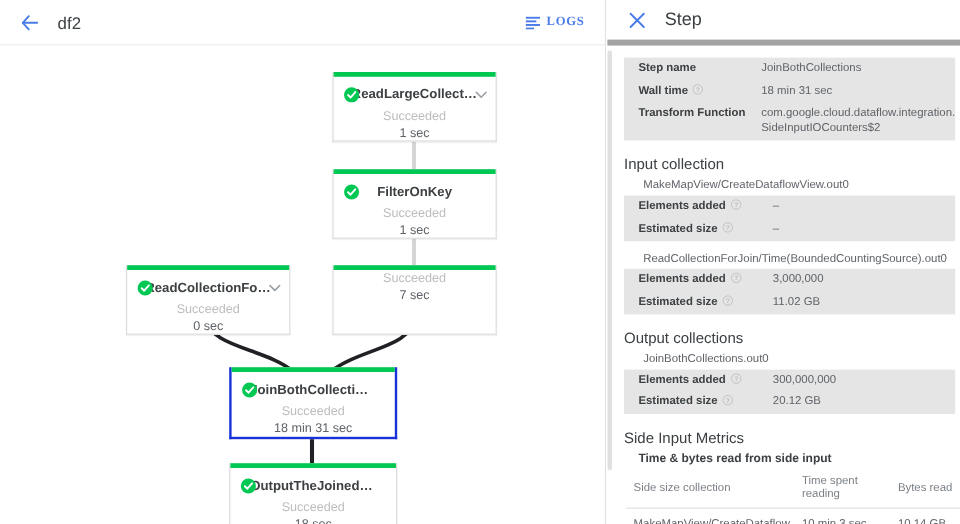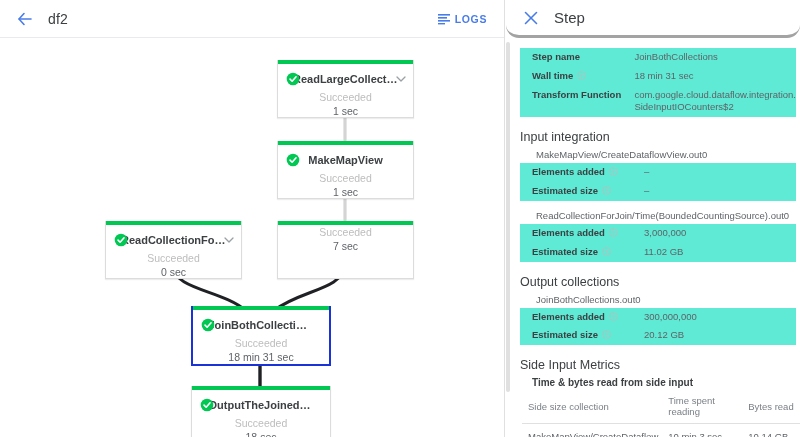--- a/index.html
+++ b/index.html
@@ -32,21 +32,21 @@
     cursor: pointer;
   }
   #back-button svg { display: block; }
   #job-title {
     margin-left: 8px;
     font-size: 14px; color: #3c4043; letter-spacing: .1px;
   }
   #logs-button {
     margin-left: auto; margin-right: 18px;
     display: flex; align-items: center; gap: 5px;
-    color: #4a7ce8; cursor: pointer;
+    color: #4a7ce8; cursor: pointer; font-family: Liberation Serif, serif;
   }
   #logs-button .logs-label {
     font-size: 10.5px; font-weight: bold; letter-spacing: .6px;
   }
 
   
   #graph-canvas {
     position: absolute; left: 0; top: 38px;
     width: 505px; height: 399px;
     background: #ffffff;
@@ -97,22 +97,22 @@
 
   
   #right-pane {
     position: absolute; left: 506px; top: 0;
     width: 294px; height: 437px;
     background: #ffffff;
     overflow: hidden;
   }
   #panel-header {
     height: 38px;
-    border-bottom: 3px solid #a3a3a3;
-    display: flex; align-items: center; border-radius: 13px;
+    border-bottom: 5px solid #a3a3a3;
+    display: flex; align-items: center;
   }
   #close-button {
     width: 26px; height: 26px; margin-left: 12px;
     display: flex; align-items: center; justify-content: center;
     cursor: pointer;
   }
   #panel-title {
     margin-left: 10px; font-size: 15px; color: #3c4043;
   }
   #panel-body {
@@ -122,21 +122,21 @@
     overflow: hidden;
   }
   #panel-scrollbar {
     position: absolute; left: 0px; top: 4px;
     width: 4px; height: 350px;
     background: #e0e0e0; border-radius: 2px;
   }
 
   table.kv { width: 276px; border-collapse: collapse; }
   table.kv td { padding: 3px 0 3px 12px; vertical-align: top; }
-  table.kv.shaded { background: #5eead4; }
+  table.kv.shaded { background: #e5e5e5; }
   td.k {
     width: 112px;
     font-size: 9.5px; font-weight: bold; color: #3c4043;
     white-space: nowrap;
   }
   td.v { font-size: 9.5px; color: #5f6368; line-height: 1.35; }
   .help-icon {
     display: inline-block; width: 9px; height: 9px;
     margin-left: 4px; vertical-align: -1px;
   }
@@ -229,21 +229,21 @@
         <div class="node-time">1 sec</div>
       </div>
 
       <div class="node" style="left:277px; top:103px; width:137px; height:58px;">
         <div class="status-bar"></div>
         <div class="node-head">
           <svg class="check-icon" viewBox="0 0 16 16">
             <circle cx="8" cy="8" r="7.2" fill="#00c853"></circle>
             <path d="M4.6 8.2 L7 10.6 L11.5 5.4" fill="none" stroke="#ffffff" stroke-width="1.8" stroke-linecap="round" stroke-linejoin="round"></path>
           </svg>
-          <span class="node-name">MakeMapView</span>
+          <span class="node-name">FilterOnKey</span>
         </div>
         <div class="node-status">Succeeded</div>
         <div class="node-time">1 sec</div>
       </div>
 
       <div class="node" style="left:105px; top:183px; width:137px; height:58px;">
         <div class="status-bar"></div>
         <div class="node-head">
           <svg class="check-icon" viewBox="0 0 16 16">
             <circle cx="8" cy="8" r="7.2" fill="#00c853"></circle>
@@ -321,21 +321,21 @@
                 </svg></td>
           <td class="v">18 min 31 sec</td>
         </tr>
         <tr>
           <td class="k">Transform Function</td>
           <td class="v">com.google.cloud.dataflow.integration. SideInputIOCounters$2</td>
         </tr>
       </tbody>
         </table>
 
-      <div class="section-title">Input integration</div>
+      <div class="section-title">Input collection</div>
 
       <div class="collection-name">MakeMapView/CreateDataflowView.out0</div>
       <table class="kv shaded">
         <tbody>
             <tr>
           <td class="k"><span>Elements added</span><svg class="help-icon" viewBox="0 0 12 12">
                   <circle cx="6" cy="6" r="5.3" fill="none" stroke="#bdbdbd" stroke-width="1"></circle>
                   <text x="6" y="8.8" font-size="7.5" fill="#bdbdbd" text-anchor="middle" font-family="Liberation Sans, sans-serif">?</text>
                 </svg></td>
           <td class="v">–</td>

